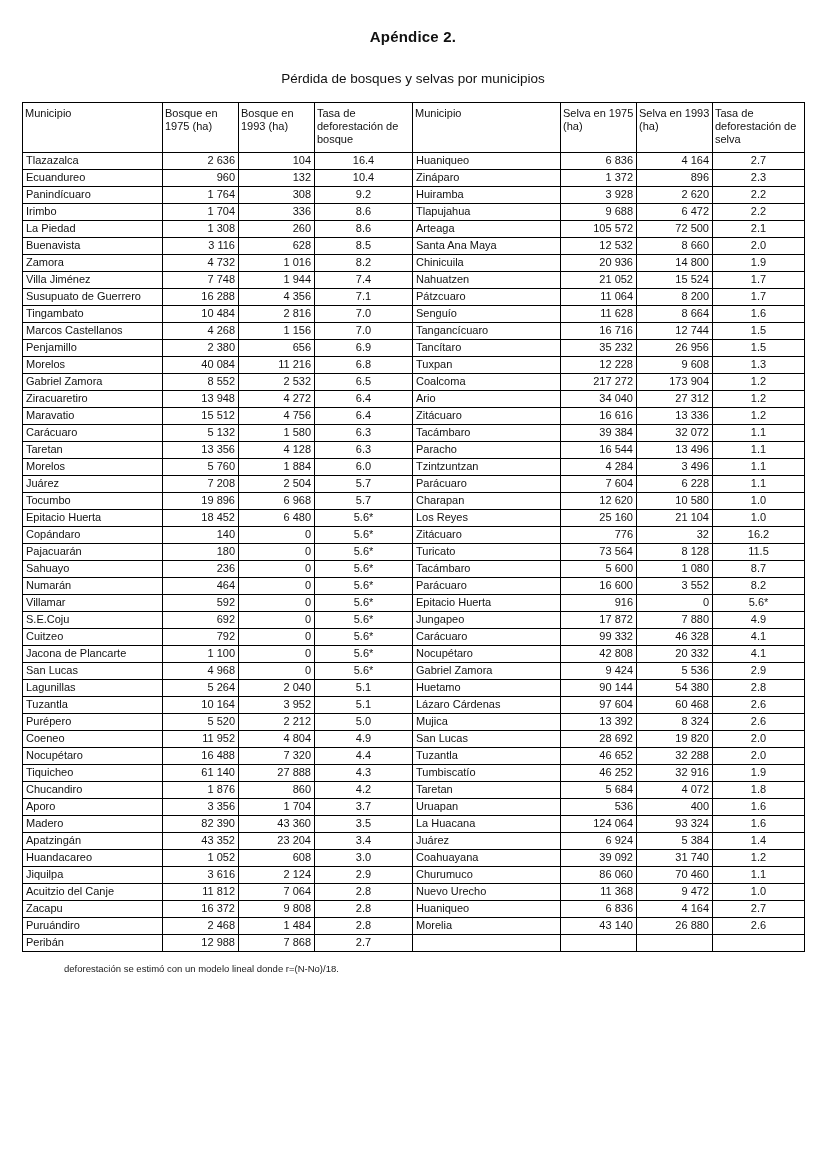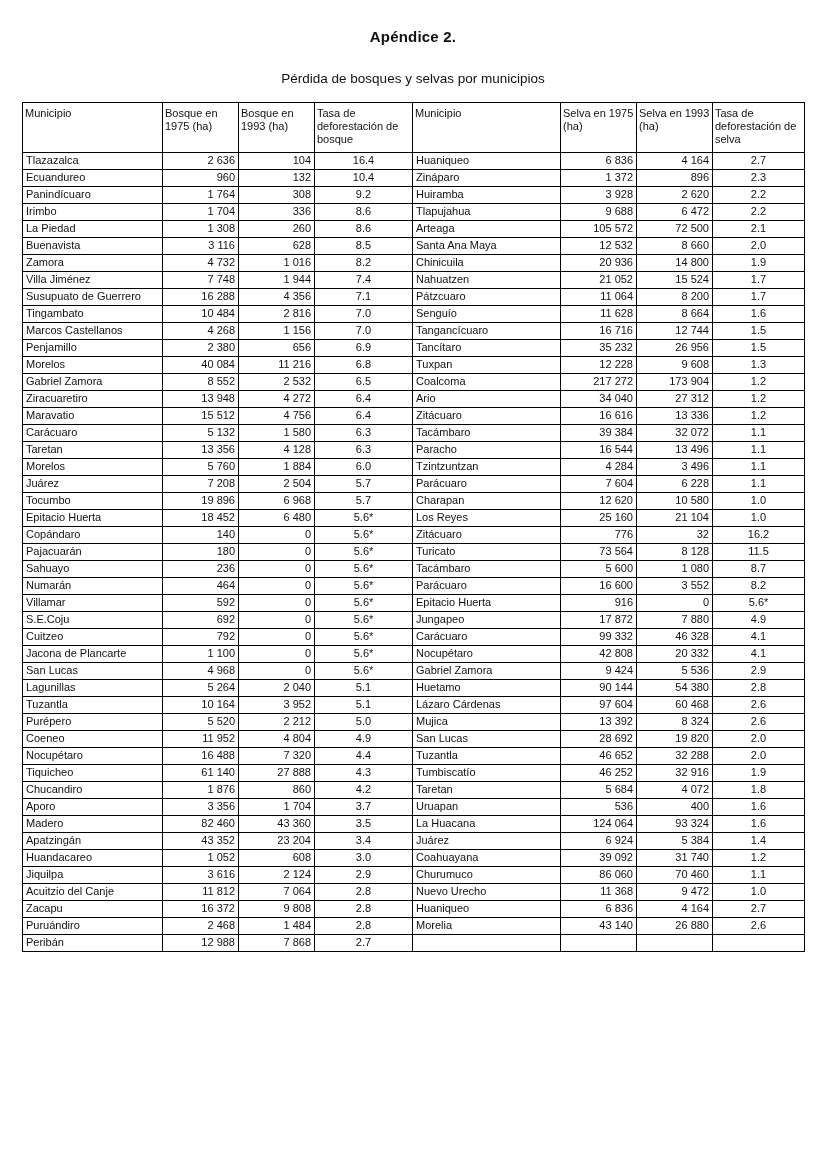--- a/index.html
+++ b/index.html
@@ -503,21 +503,21 @@
           <td class="num">3 356</td>
           <td class="num">1 704</td>
           <td class="rate">3.7</td>
           <td class="name">Uruapan</td>
           <td class="num">536</td>
           <td class="num">400</td>
           <td class="rate">1.6</td>
         </tr>
         <tr>
           <td class="name">Madero</td>
-          <td class="num">82 460</td>
+          <td class="num">82 390</td>
           <td class="num">43 360</td>
           <td class="rate">3.5</td>
           <td class="name">La Huacana</td>
           <td class="num">124 064</td>
           <td class="num">93 324</td>
           <td class="rate">1.6</td>
         </tr>
         <tr>
           <td class="name">Apatzingán</td>
           <td class="num">43 352</td>
@@ -585,15 +585,16 @@
           <td class="rate">2.7</td>
           <td class="blank"></td>
           <td class="blank"></td>
           <td class="blank"></td>
           <td class="blank"></td>
         </tr>
       </tbody>
   </table>
 
   <div class="footnote">
+    <span class="fn-line2">deforestación se estimó con un modelo lineal donde r=(N-No)/18.</span>
   </div>
 
 </div>
 
 </body></html>

